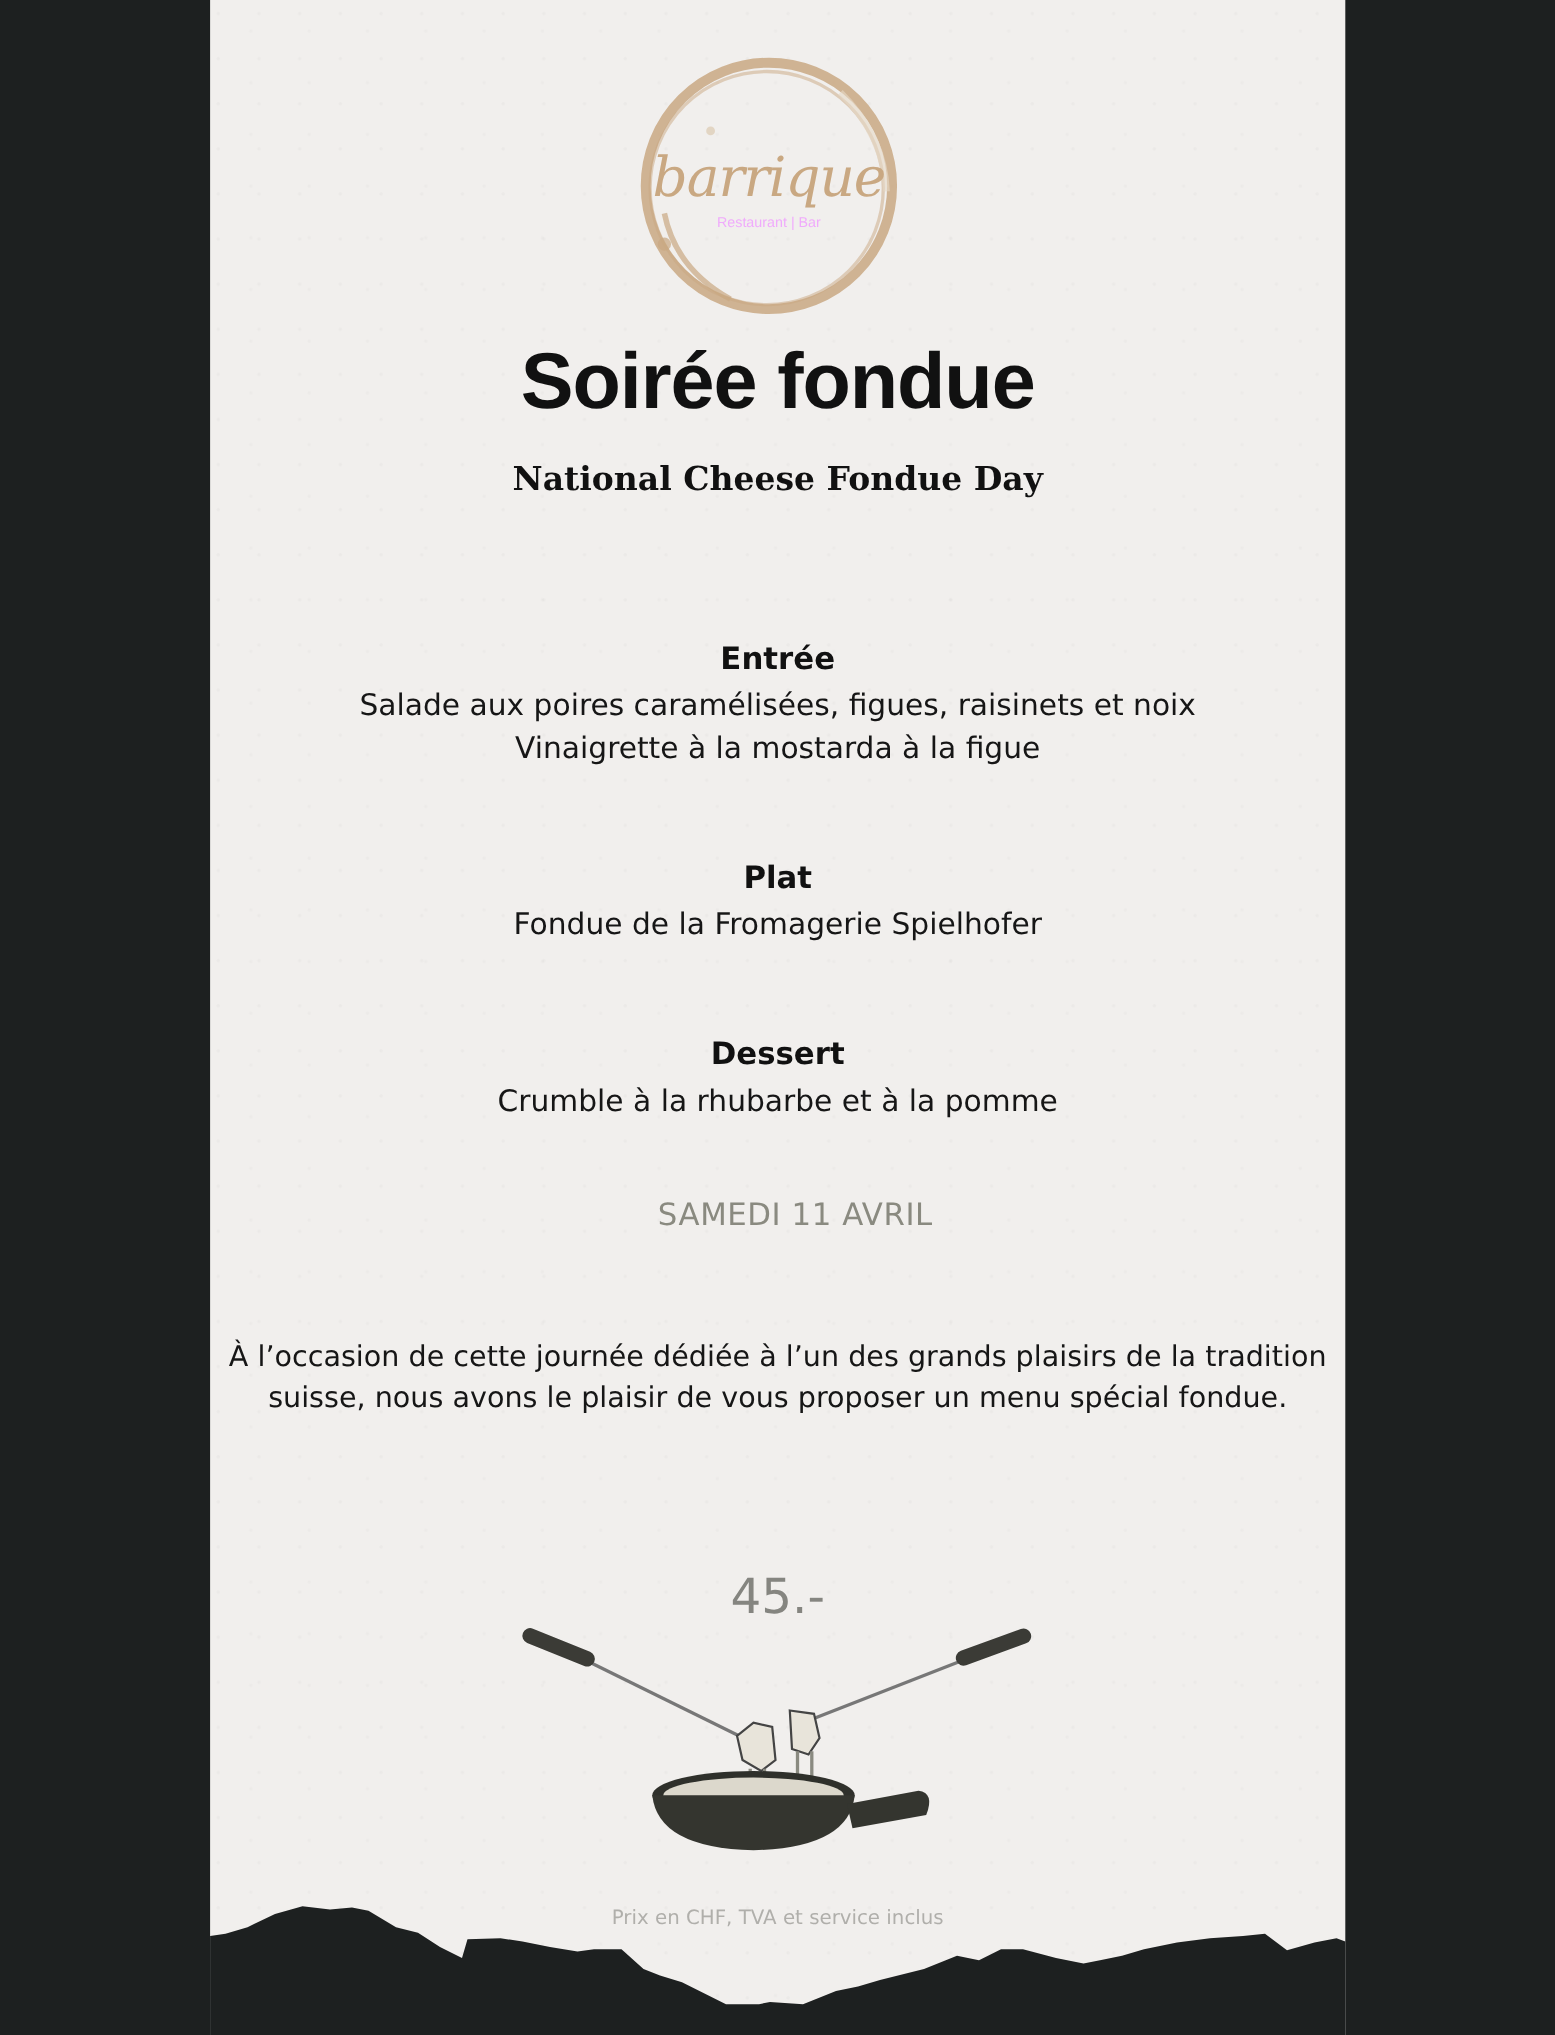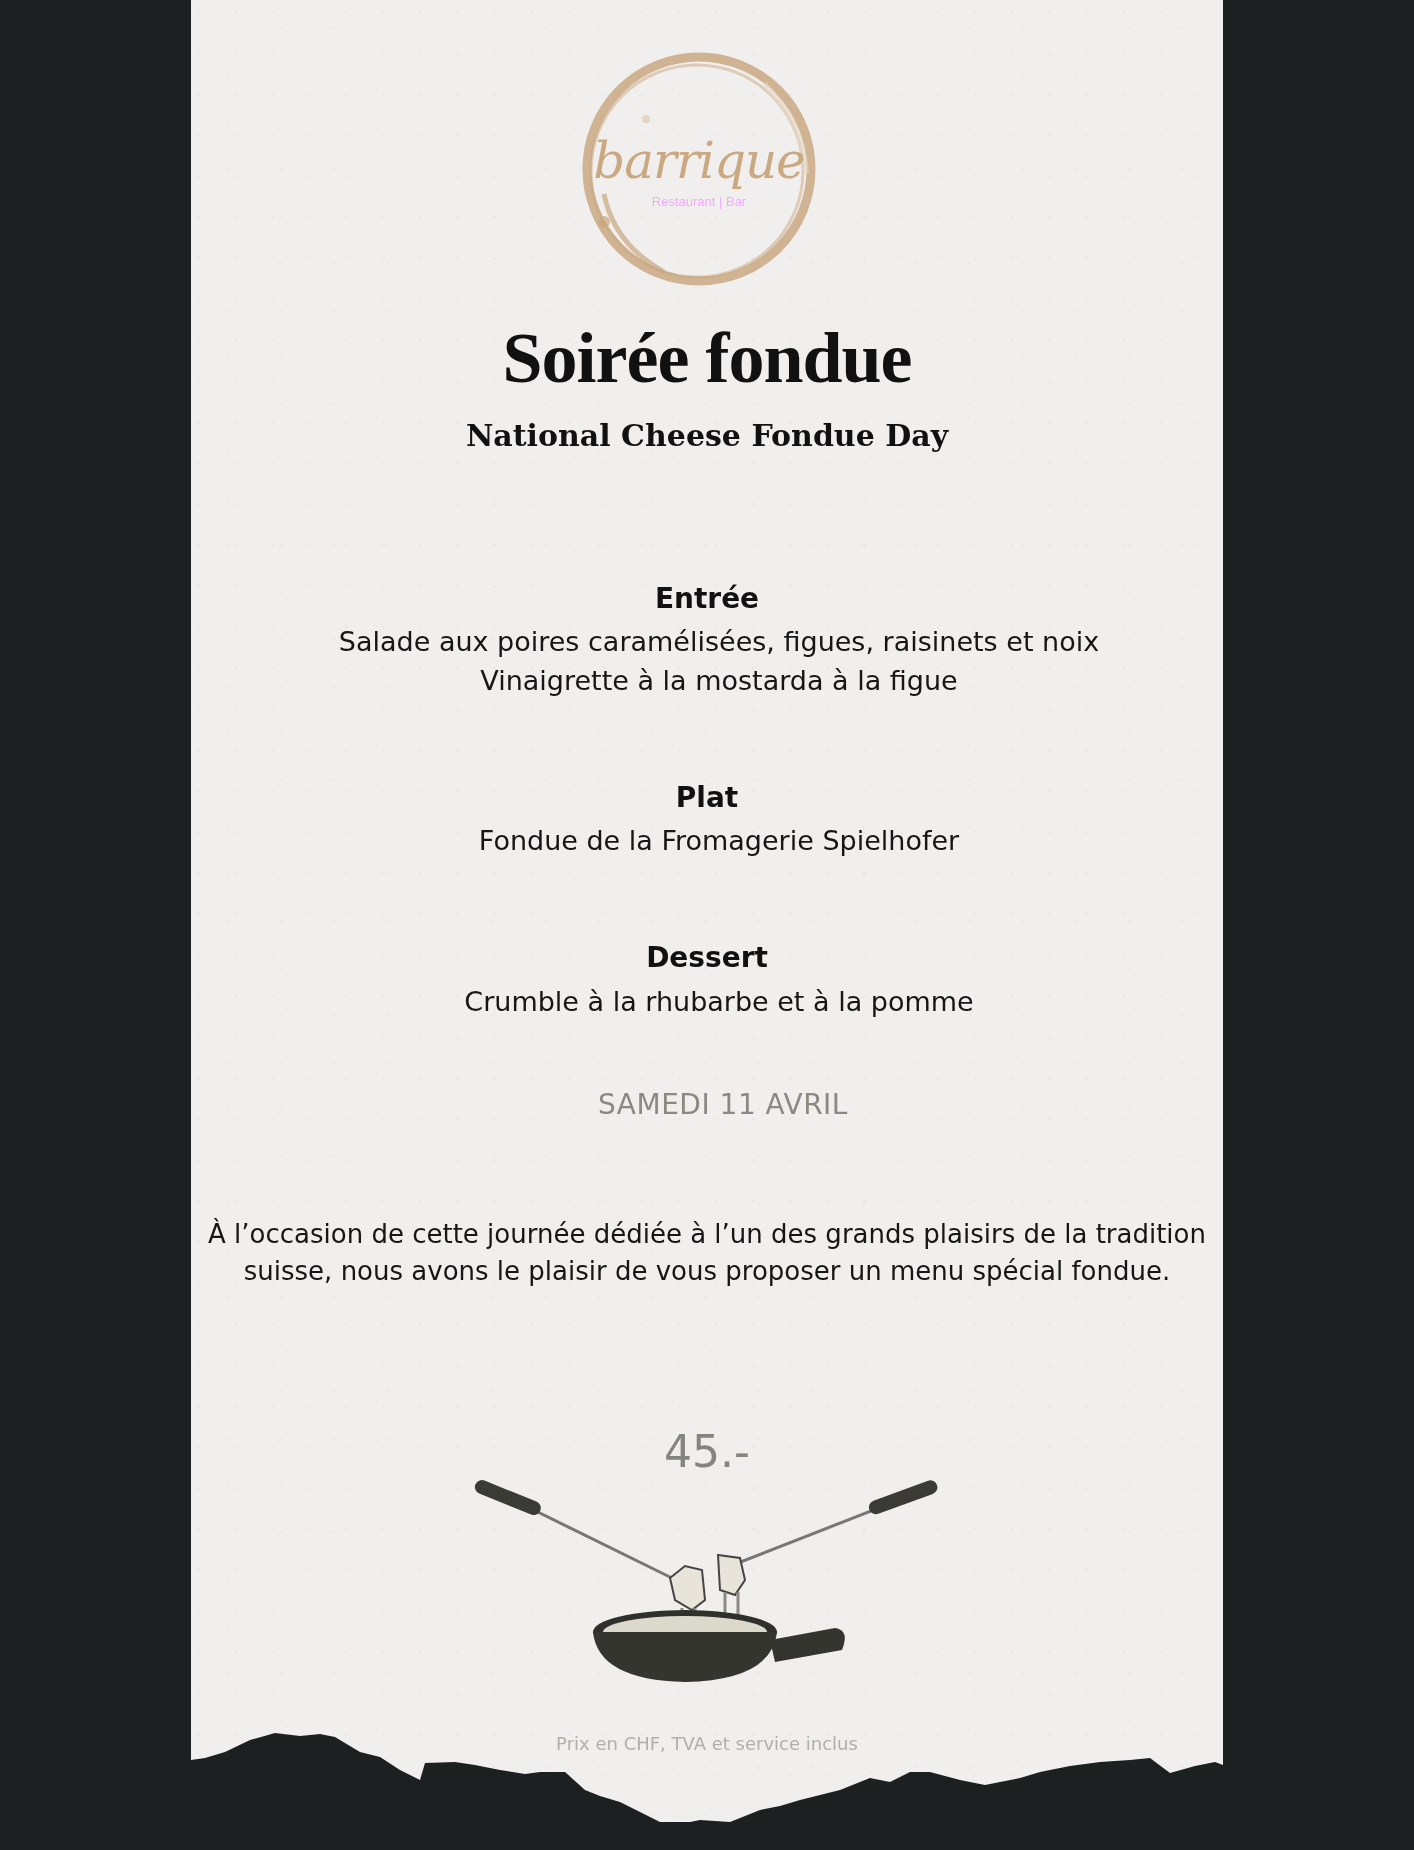--- a/index.html
+++ b/index.html
@@ -28,32 +28,32 @@
     .logo-word {
       position: absolute; left: 0; width: 250px; top: 88px; text-align: center;
       font-family: "DejaVu Serif", serif; font-style: italic;
       font-size: 50px; color: #c9a882; letter-spacing: -1px;
     }
     .logo-sub {
       position: absolute; left: 0; width: 250px; top: 150px; text-align: center;
       font-size: 13px; color: #f0abfc; font-family: "Liberation Sans", sans-serif;
     }
     .title {
-      top: 317px; font-family: Liberation Serif, serif; font-weight: bold;
+      top: 306px; font-family: Liberation Sans, sans-serif; font-weight: bold;
       font-size: 72px; color: #111; letter-spacing: -1px;
     }
     .subtitle {
       top: 418px; font-family: "DejaVu Serif", serif; font-weight: bold;
       font-size: 30px; color: #111; text-align: center;
     }
     .course-heading {
       font-family: "DejaVu Sans", sans-serif; font-weight: bold; font-size: 28px; color: #111; margin-top: 41px;
     }
     .course-text {
-      font-family: "DejaVu Sans", sans-serif; font-size: 27px; color: #161616; line-height: 39px; margin-left: 12px;
+      font-family: "DejaVu Sans", sans-serif; font-size: 27px; color: #161616; line-height: 39px;
     }
     .date {
       top: 1088px; font-family: "DejaVu Sans", sans-serif; font-size: 28px; color: #8a8a80;
       letter-spacing: 0.5px;
       padding-left: 16px;
     }
     .intro {
       top: 1216px; font-family: "DejaVu Sans", sans-serif; font-size: 26px; color: #161616; line-height: 37px;
     }
     .price {

